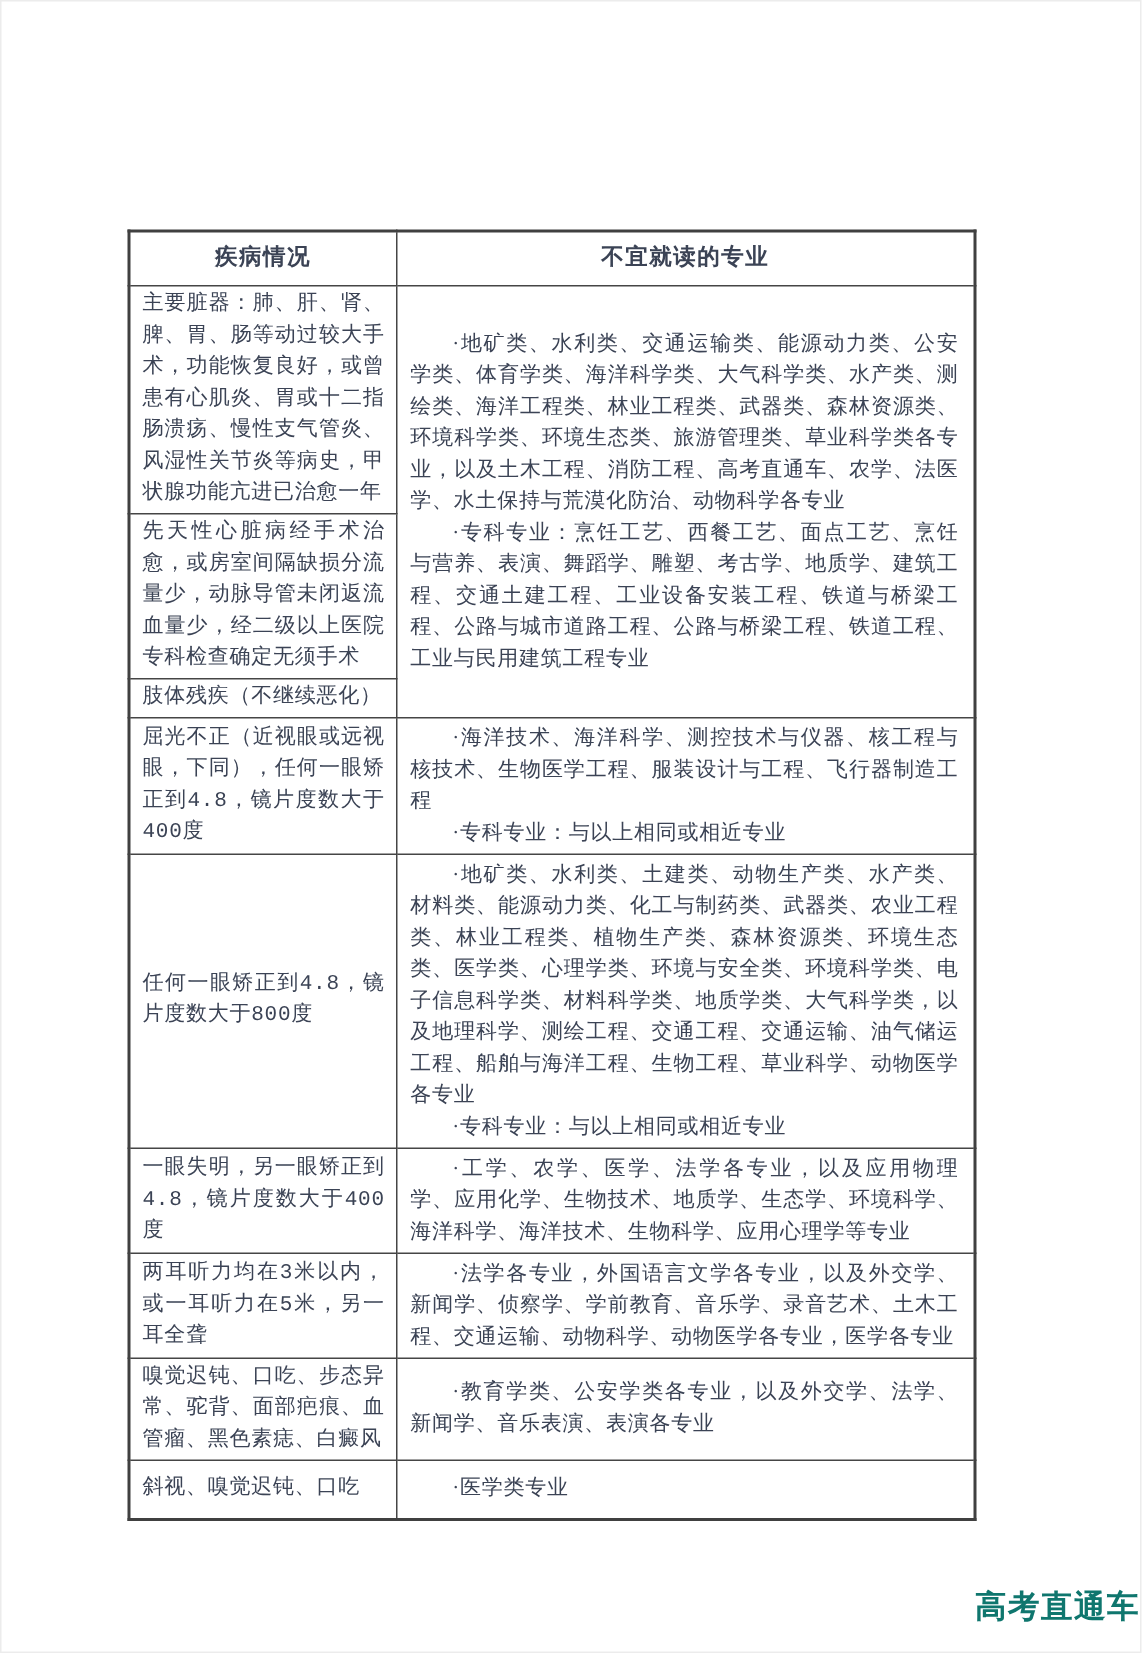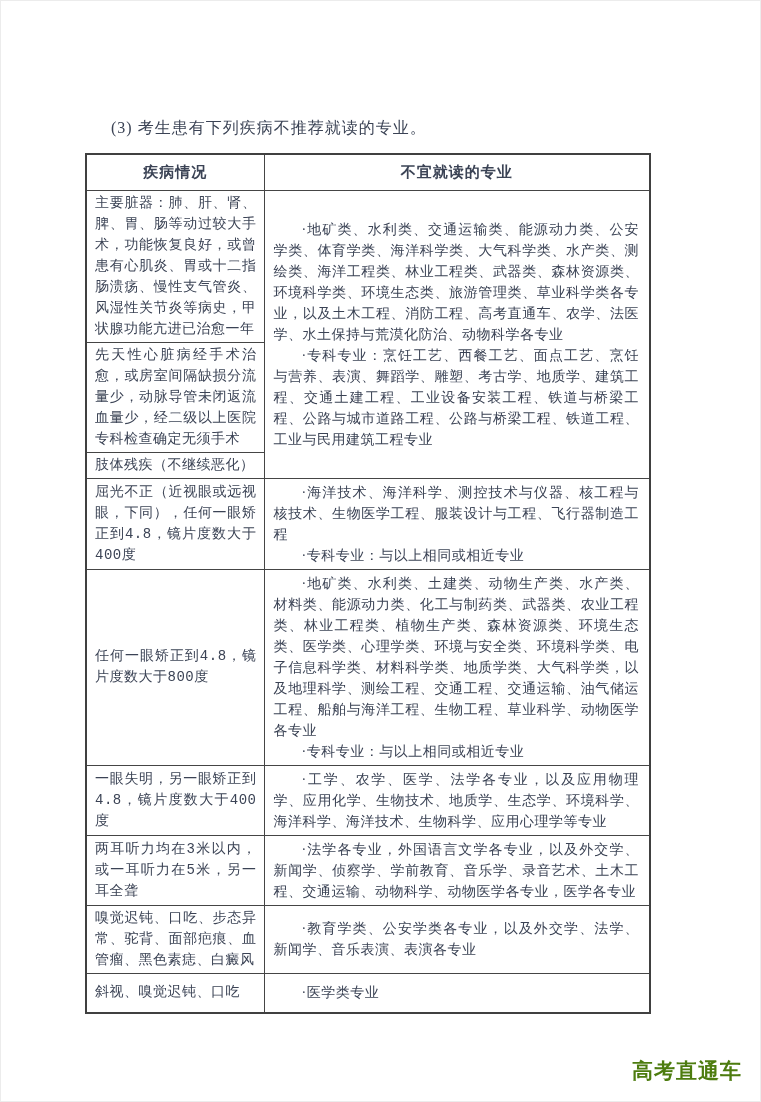--- a/index.html
+++ b/index.html
@@ -78,34 +78,33 @@
     position:absolute;
     left:84px;top:992px;
     width:564px;
     text-align:center;
     font-size:15px;
     letter-spacing:2px;
     color:#454c5c;
   }
   .watermark{
     position:absolute;
-    right:18px;bottom:16px;
+    right:0;bottom:16px;
     font-size:21px;
     font-weight:bold;
     letter-spacing:1px;
-    color:#4d7c0f;
+    color:#0f766e;
     font-family:"Liberation Sans","DejaVu Sans",sans-serif;
   }
 </style>
 </head>
 <body>
 
 <div class="page">
 
-  <div class="heading">(3) 考生患有下列疾病不推荐就读的专业。</div>
 
   <table class="disease-table">
     <colgroup>
       <col class="c-left">
       <col class="c-right">
     </colgroup>
     <thead>
       <tr>
         <th>疾病情况</th>
         <th>不宜就读的专业</th>

